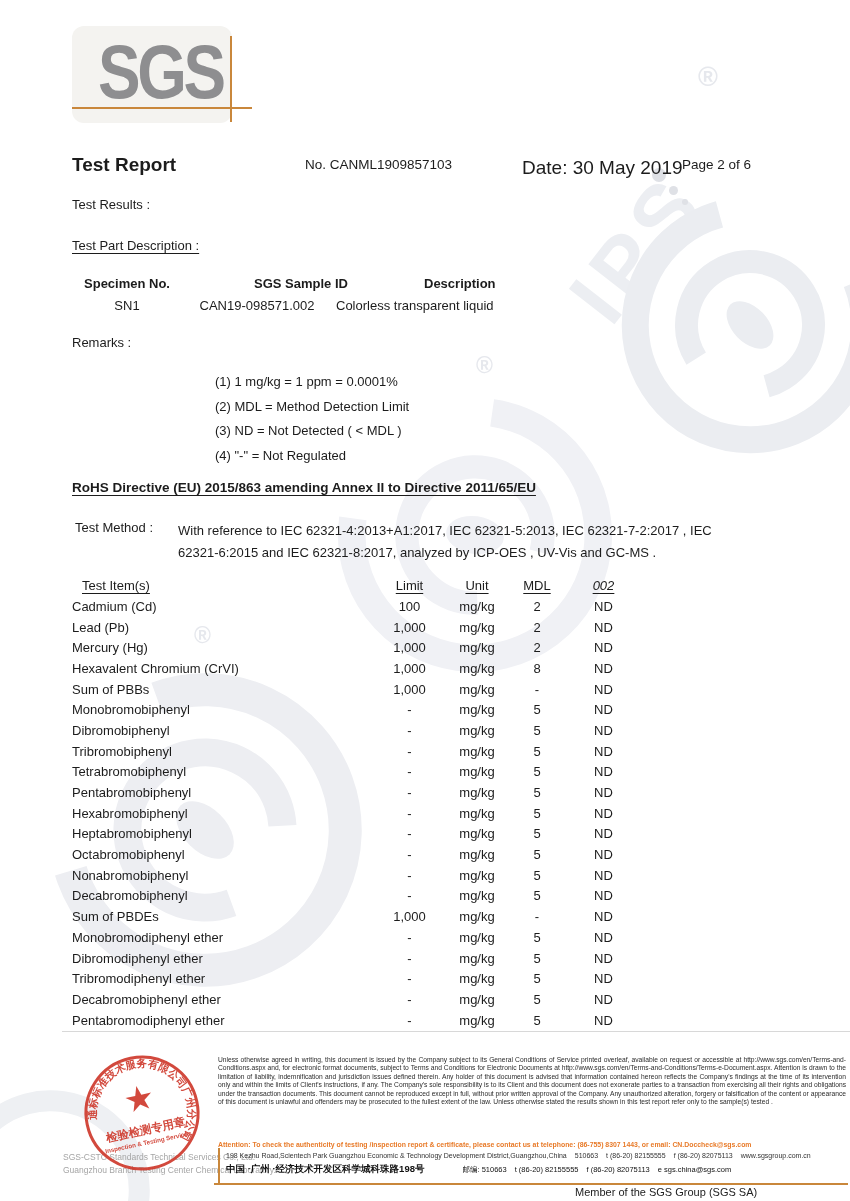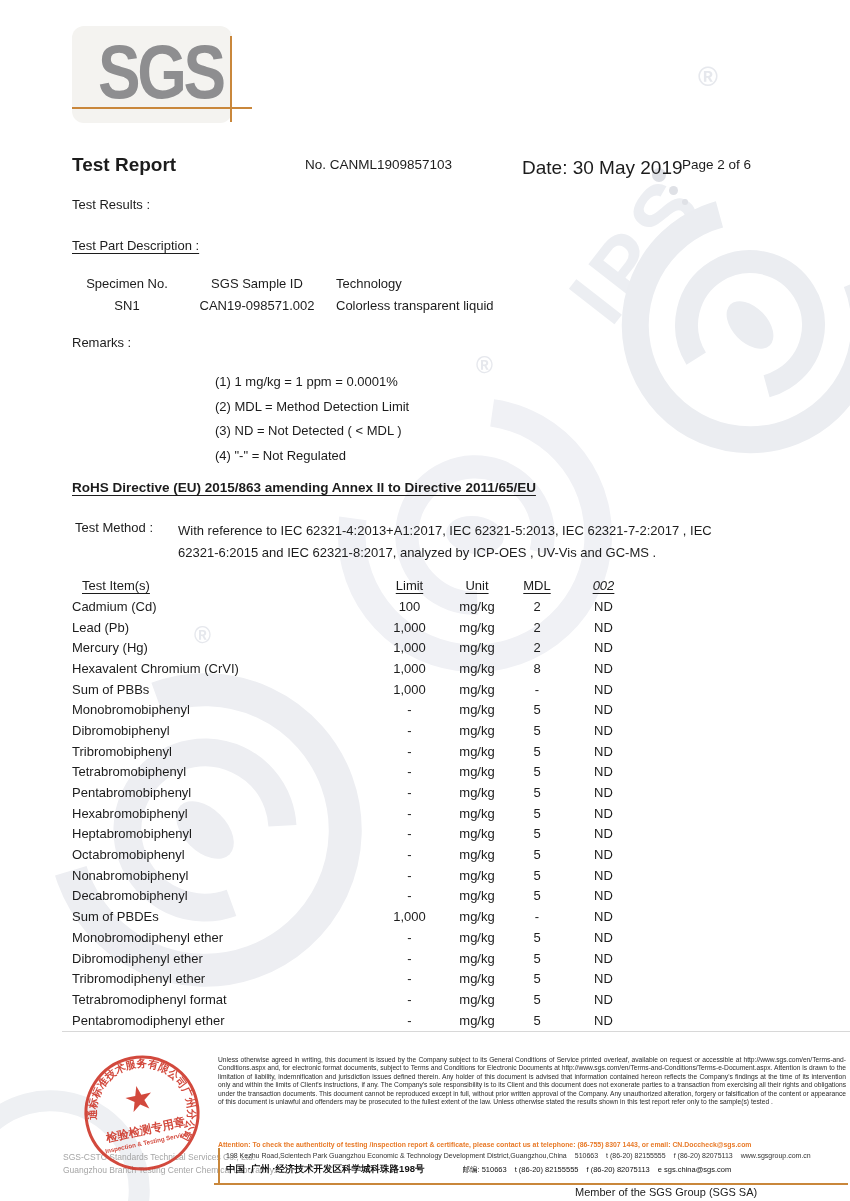--- a/index.html
+++ b/index.html
@@ -23,21 +23,21 @@
   
   .hdr{position:absolute;top:154px;left:0;width:850px;z-index:1;}
   .hdr .title{position:absolute;left:72px;top:0;font-size:19px;font-weight:bold;}
   .hdr .no{position:absolute;left:305px;top:3px;font-size:13.5px;}
   .hdr .date{position:absolute;left:522px;top:3px;font-size:19px;}
   .hdr .pg{position:absolute;left:682px;top:3px;font-size:13.5px;}
   .lbl{position:absolute;font-size:13px;z-index:1;}
   .u{text-decoration:underline;text-underline-offset:3px;}
   
   .stable{position:absolute;left:72px;top:272px;z-index:1;font-size:13px;}
-  .stable .hrow{display:flex;font-weight:normal;height:22px;align-items:center;}
+  .stable .hrow{display:flex;font-weight:bold;height:22px;align-items:center;gap:44px;}
   .stable .trow{display:flex;height:22px;align-items:center;}
   .stable .c0{width:110px;text-align:center;}
   .stable .c1{width:150px;text-align:center;}
   .stable .c2{width:280px;text-align:left;padding-left:4px;}
   
   .remarks{position:absolute;left:215px;top:370px;z-index:1;font-size:13px;line-height:24.5px;}
   
   .rohs{position:absolute;left:72px;top:480px;font-size:13.5px;font-weight:bold;text-decoration:underline;text-underline-offset:3px;z-index:1;}
   .tm-label{position:absolute;left:75px;top:520px;font-size:13px;z-index:1;}
   .tm-text{position:absolute;left:178px;top:520px;width:610px;font-size:13px;line-height:21.5px;z-index:1;}
@@ -123,21 +123,21 @@
     <div class="pg">Page 2 of 6</div>
   </div>
 
   <div class="lbl" style="left:72px;top:197px;">Test Results :</div>
   <div class="lbl u" style="left:72px;top:238px;">Test Part Description :</div>
 
   <div class="stable">
     <div class="hrow">
       <div class="c0">Specimen No.</div>
       <div class="c1">SGS Sample ID</div>
-      <div class="c2">Technology</div>
+      <div class="c2">Description</div>
     </div>
     <div>
         <div class="trow">
           <div class="c0">SN1</div>
           <div class="c1">CAN19-098571.002</div>
           <div class="c2">Colorless transparent liquid</div>
         </div>
       </div>
   </div>
 
@@ -292,21 +292,21 @@
           <div class="c4">ND</div>
         </div>
         <div class="trow">
           <div class="c0">Tribromodiphenyl ether</div>
           <div class="c1">-</div>
           <div class="c2">mg/kg</div>
           <div class="c3">5</div>
           <div class="c4">ND</div>
         </div>
         <div class="trow">
-          <div class="c0">Tetrabromodiphenyl format</div>
+          <div class="c0">Decabromobiphenyl ether</div>
           <div class="c1">-</div>
           <div class="c2">mg/kg</div>
           <div class="c3">5</div>
           <div class="c4">ND</div>
         </div>
         <div class="trow">
           <div class="c0">Pentabromodiphenyl ether</div>
           <div class="c1">-</div>
           <div class="c2">mg/kg</div>
           <div class="c3">5</div>

